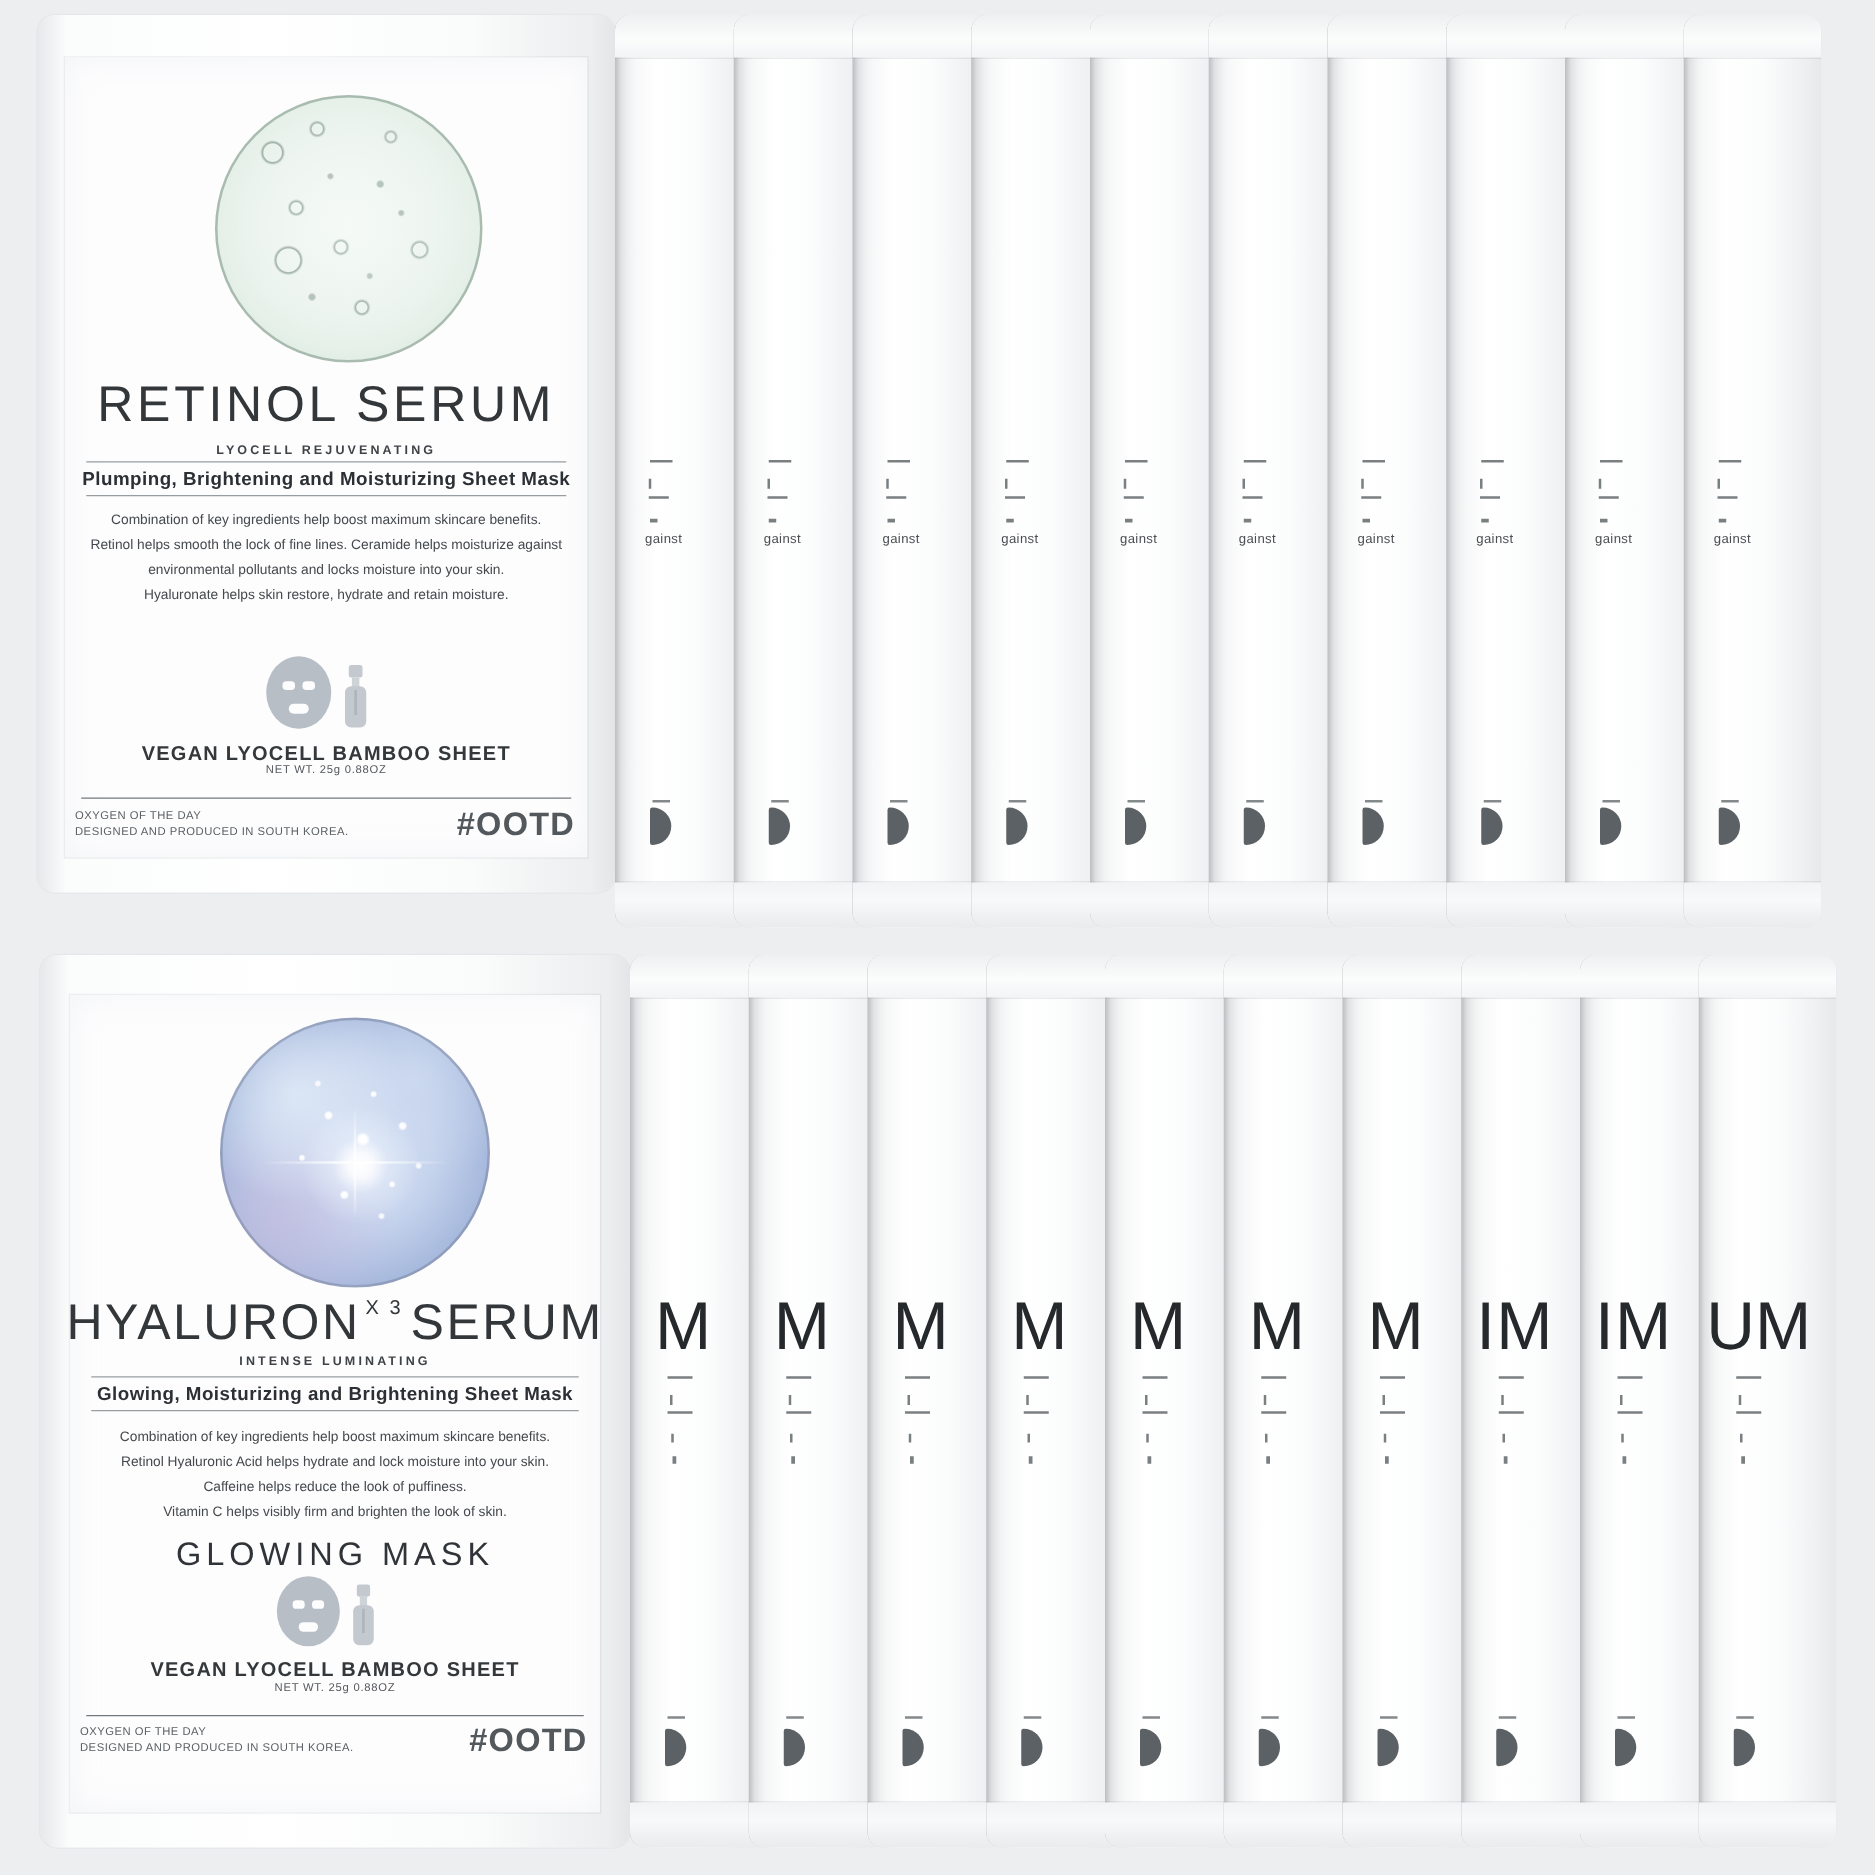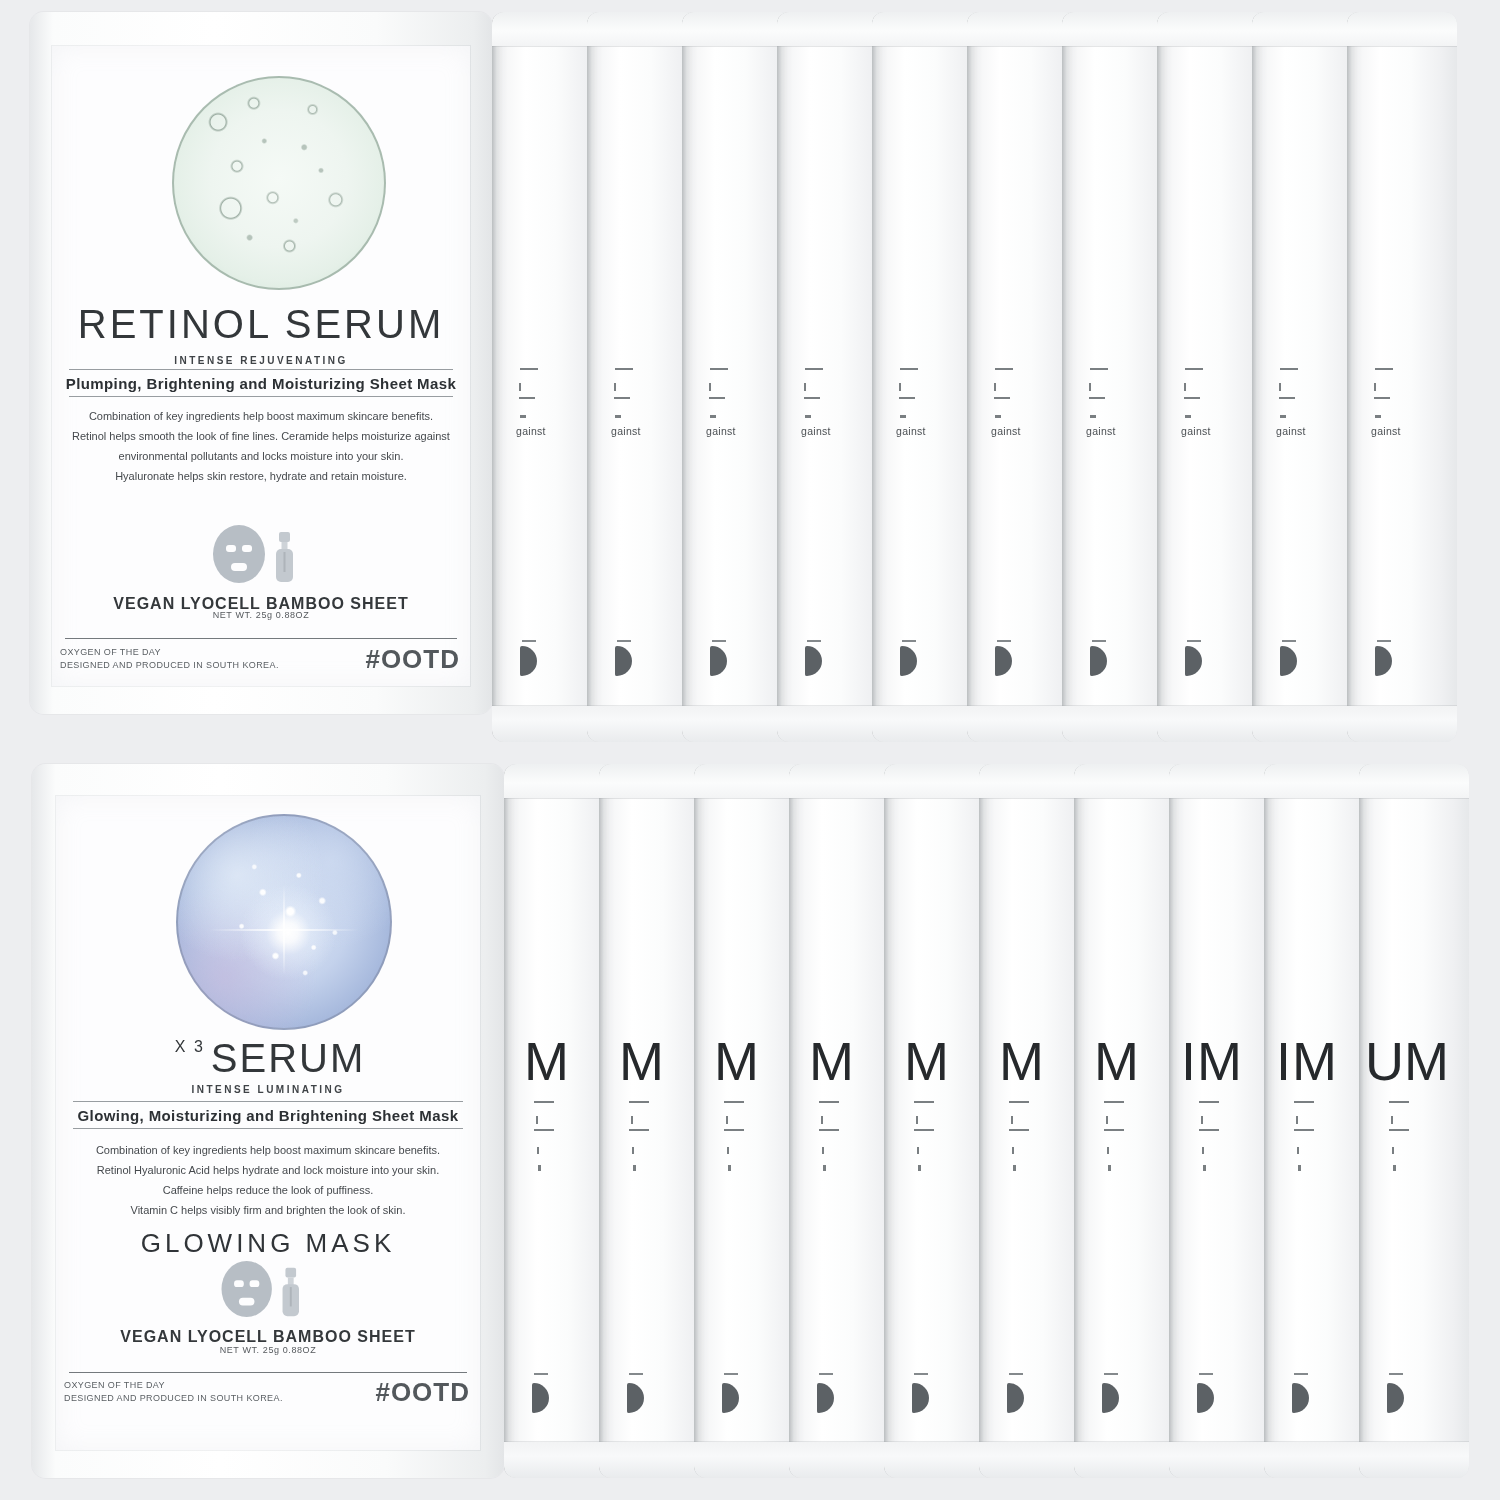--- a/index.html
+++ b/index.html
@@ -114,28 +114,28 @@
   <div>
 
     <div class="pk" style="left:30px;top:12px;width:462px;height:702px;">
       <div class="label" style="left:22px;right:22px;top:34px;bottom:28px;">
 
         <div class="drop drop-green" style="top:30px;">
           <div class="bubbles"></div>
         </div>
 
         <div class="c title" style="top:256px;">RETINOL SERUM</div>
-        <div class="c sub" style="top:309px;">INTENSE REJUVENATING</div>
+        <div class="c sub" style="top:309px;">LYOCELL REJUVENATING</div>
         <div class="hr" style="top:323px;"></div>
         <div class="c tag" style="top:329px;">Plumping, Brightening and Moisturizing Sheet Mask</div>
         <div class="hr" style="top:350px;"></div>
 
         <div class="c desc" style="top:360px;">
           <div>Combination of key ingredients help boost maximum skincare benefits.</div>
-          <div>Retinol helps smooth the look of fine lines. Ceramide helps moisturize against</div>
+          <div>Retinol helps smooth the lock of fine lines. Ceramide helps moisturize against</div>
           <div>environmental pollutants and locks moisture into your skin.</div>
           <div>Hyaluronate helps skin restore, hydrate and retain moisture.</div>
         </div>
 
 
         <div class="icons" style="top:476px;">
           <svg width="140" height="64" viewBox="0 0 140 64">
             <ellipse cx="48" cy="32" rx="26" ry="29" fill="#b7bec5"></ellipse>
             <rect x="35" y="23" width="10" height="7" rx="3" fill="#fdfdfe"></rect>
             <rect x="51" y="23" width="10" height="7" rx="3" fill="#fdfdfe"></rect>
@@ -281,20 +281,21 @@
     <div class="pk" style="left:32px;top:764px;width:472px;height:714px;">
       <div class="label" style="left:24px;right:24px;top:32px;bottom:28px;">
 
         <div class="drop drop-blue" style="top:18px;">
           <div class="sparkles"></div>
           <div class="flareH"></div>
           <div class="flareV"></div>
         </div>
 
         <div class="c title2" style="top:240px;">
+          <span class="t2main">HYALURON</span>
           <span class="t2sup">X 3</span>
           <span class="t2tail">SERUM</span>
         </div>
         <div class="c sub" style="top:288px;">INTENSE LUMINATING</div>
         <div class="hr" style="top:305px;"></div>
         <div class="c tag" style="top:311px;">Glowing, Moisturizing and Brightening Sheet Mask</div>
         <div class="hr" style="top:332px;"></div>
 
         <div class="c desc" style="top:344px;">
           <div>Combination of key ingredients help boost maximum skincare benefits.</div>

